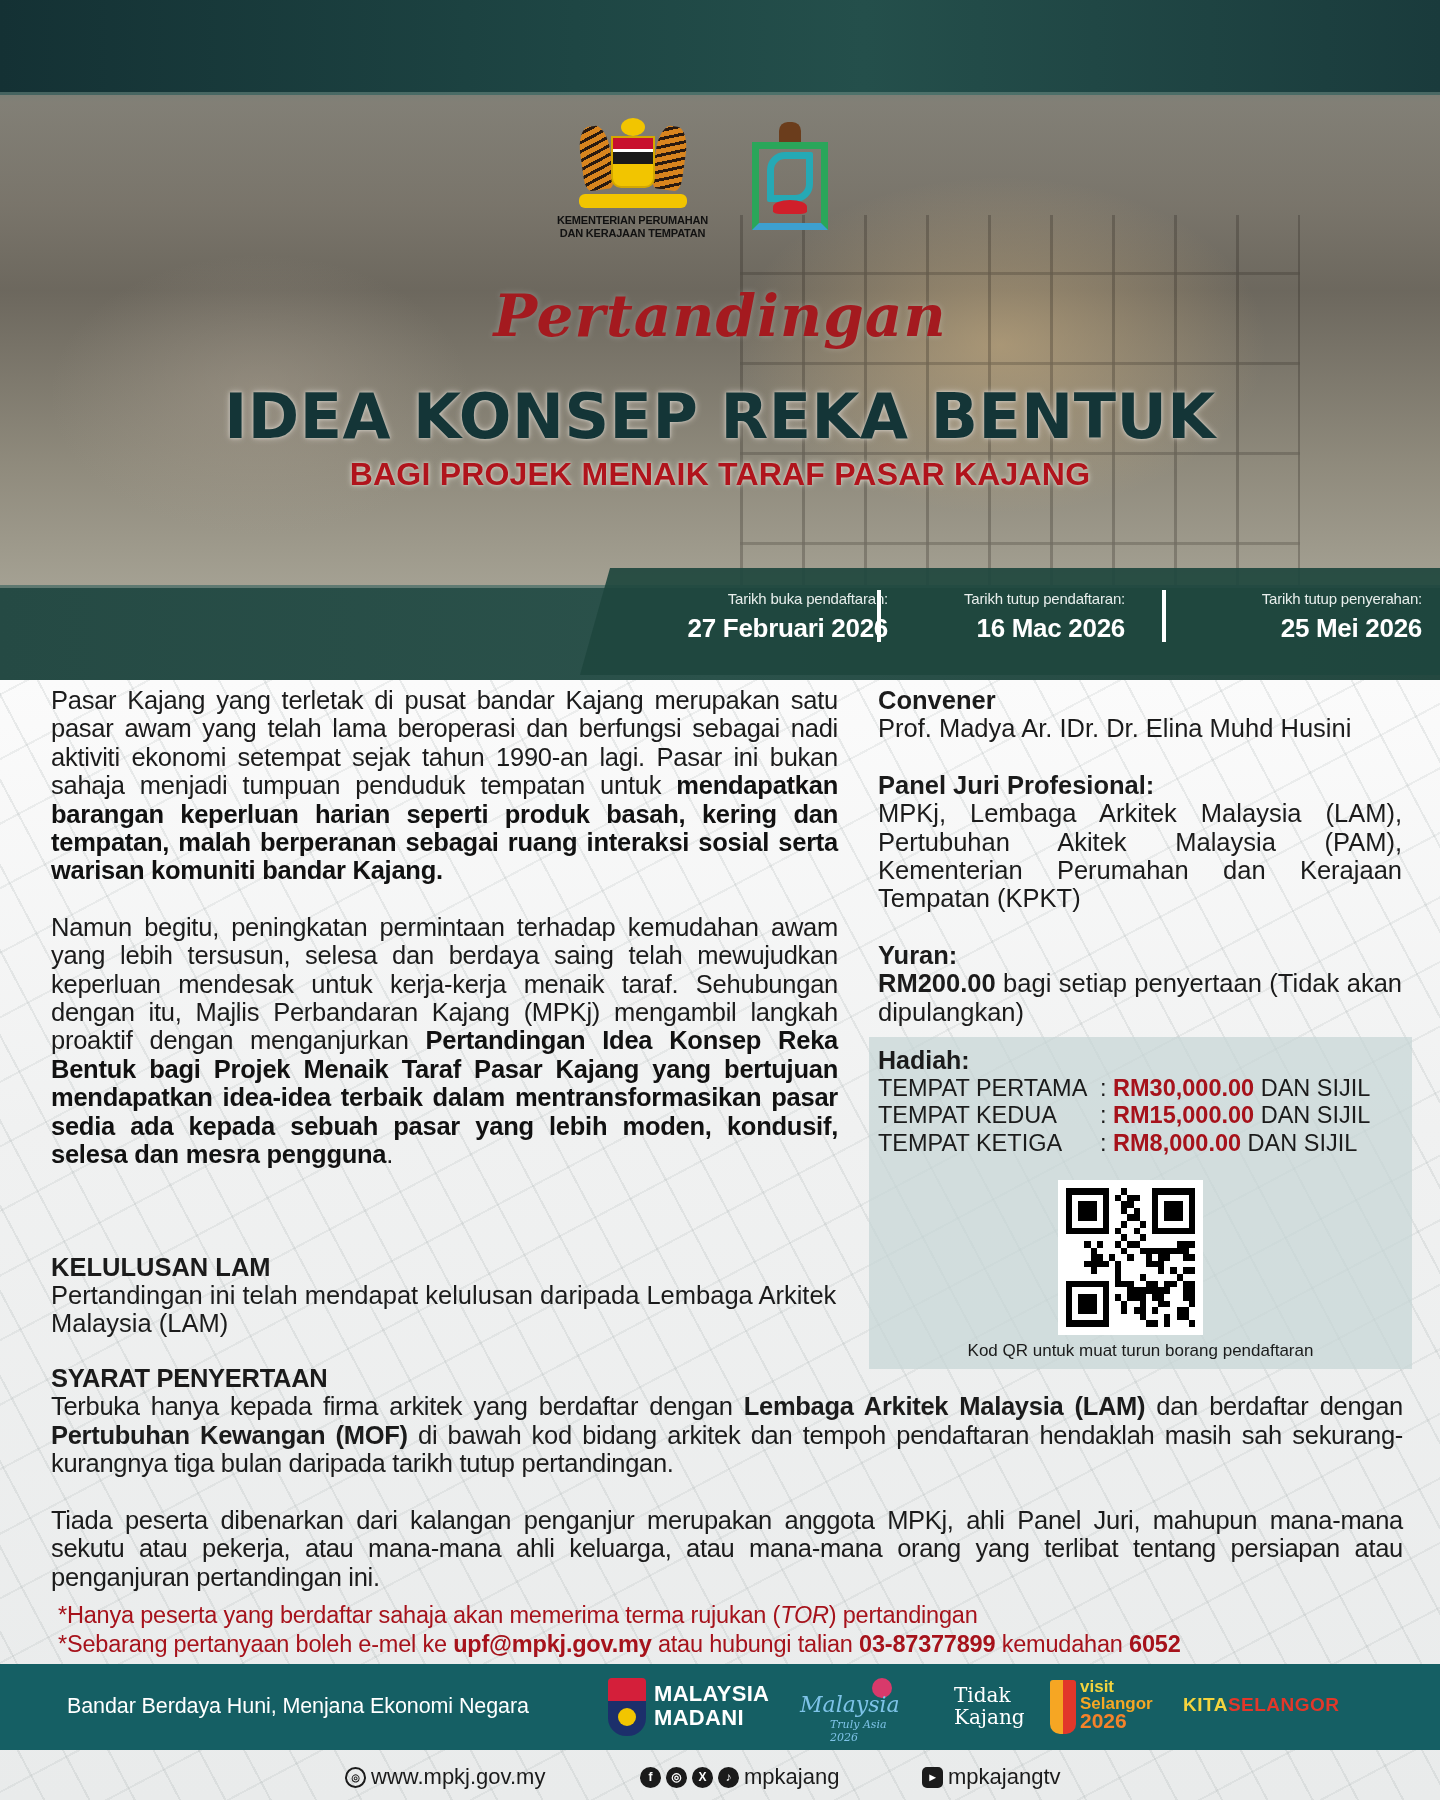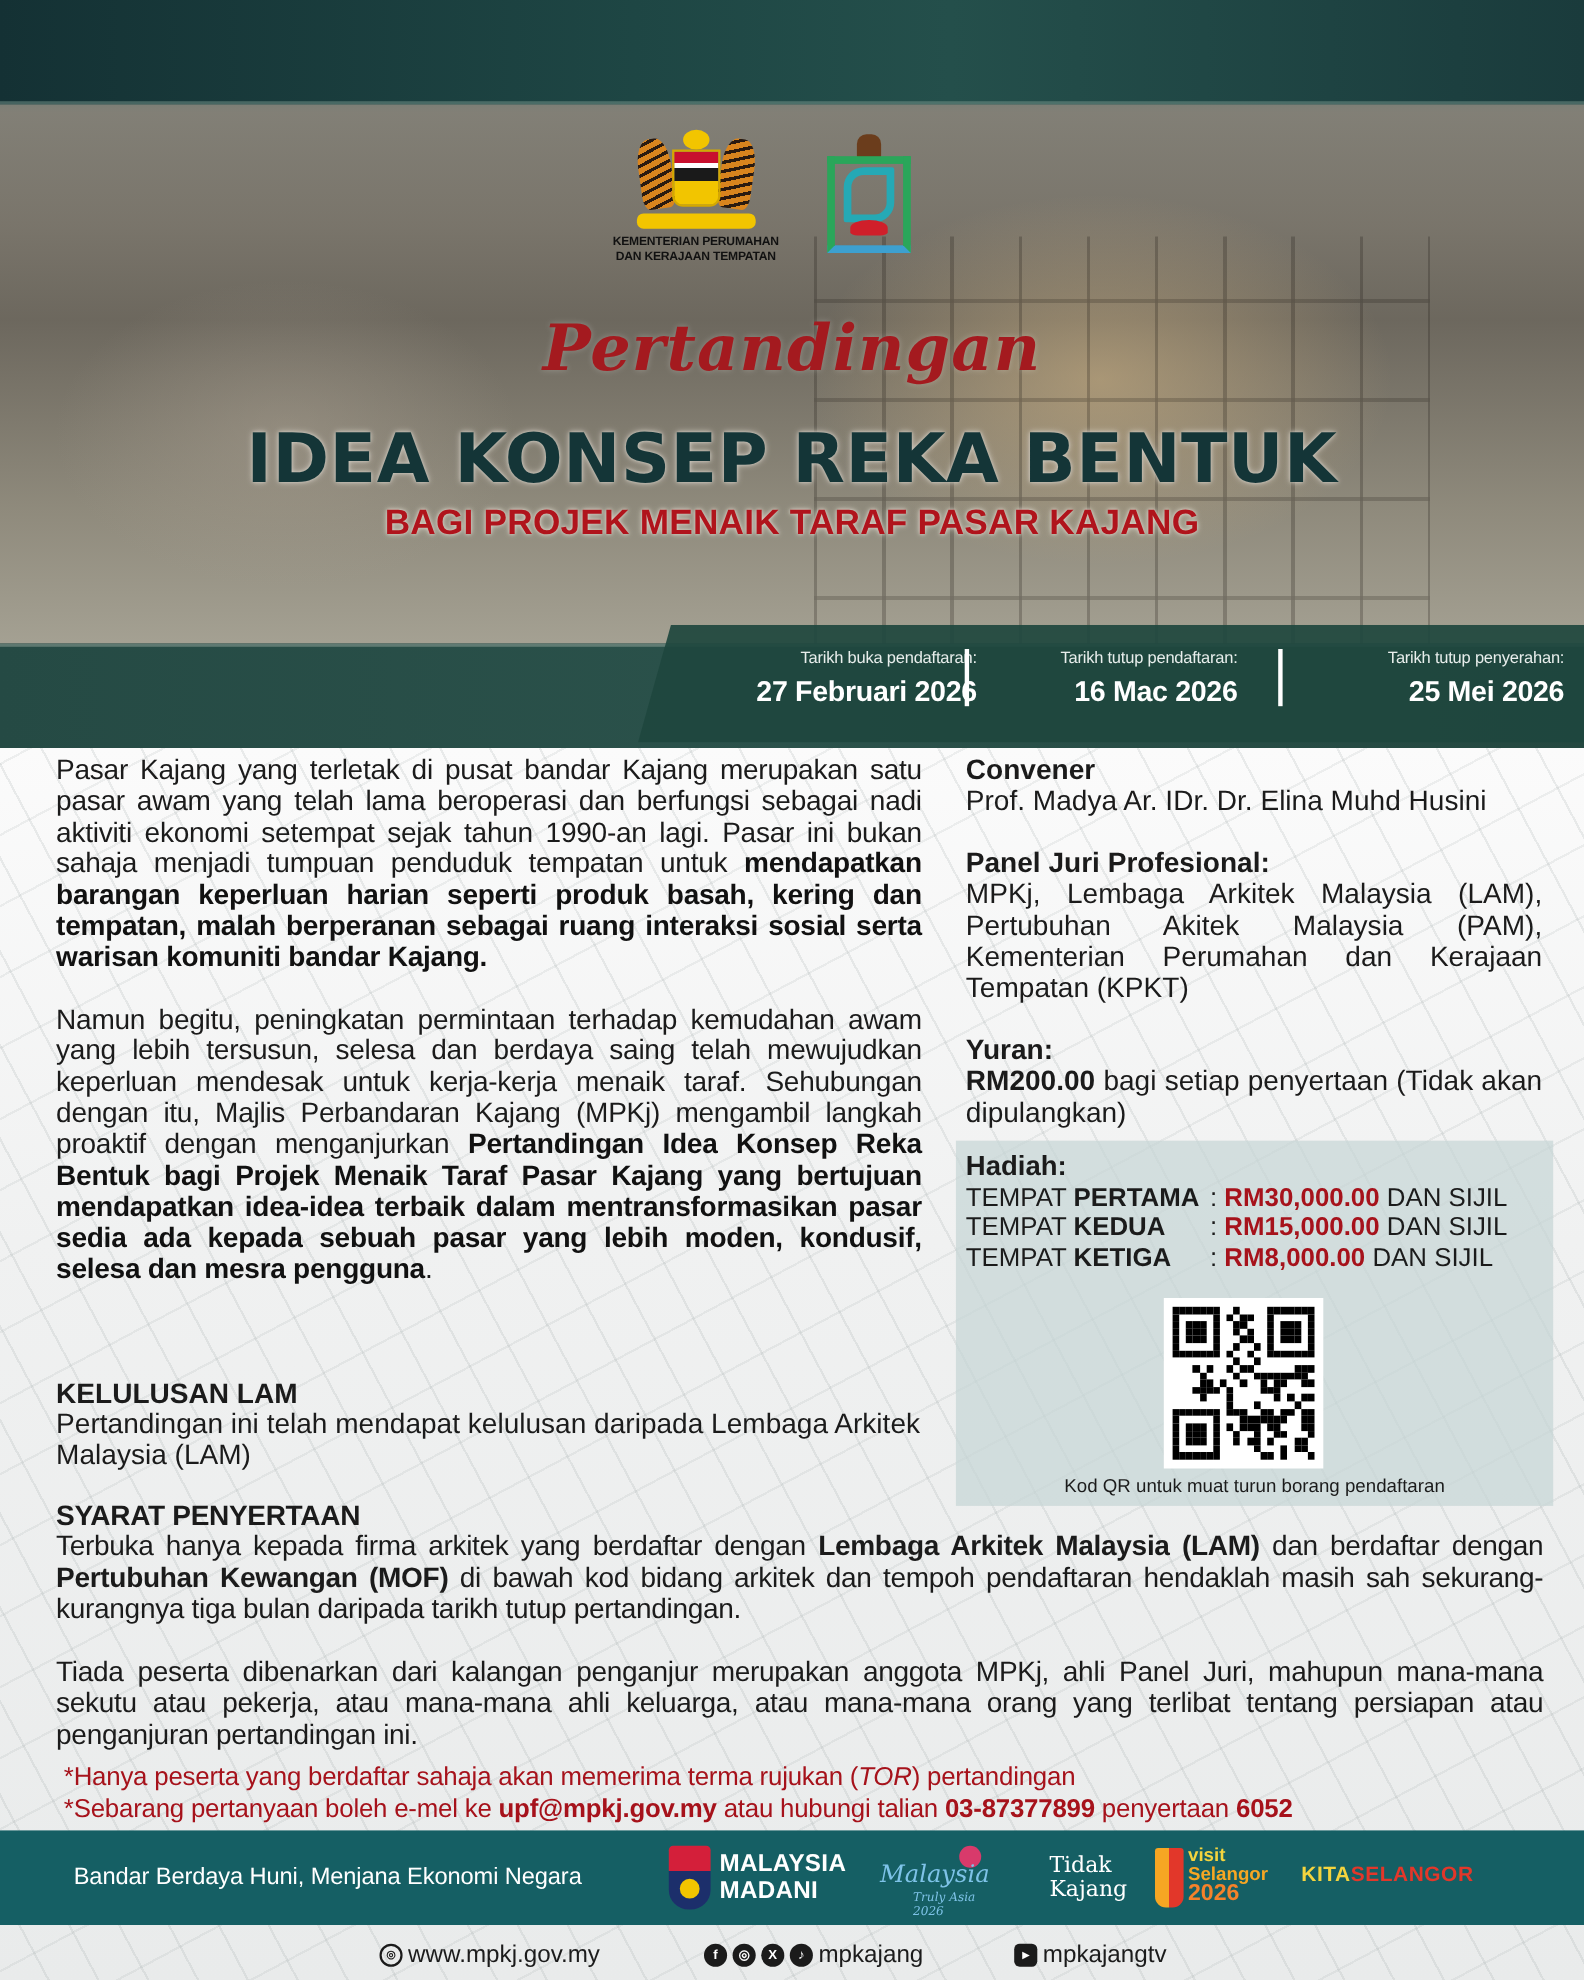--- a/index.html
+++ b/index.html
@@ -182,21 +182,21 @@
   .right-col .hd { font-weight: bold; }
 
   .prize-box {
     position: absolute; left: 869px; top: 1037px; width: 543px; height: 332px;
     background: rgba(198,213,213,0.72);
   }
   .prize-inner { position: absolute; left: 9px; top: 10px; font-size: 23.5px; line-height: 27.5px; color: #1b1b1b; }
   .prize-inner .hd { font-weight: bold; font-size: 25px; }
   .prize-row { display: flex; white-space: nowrap; }
   .prize-row .place { width: 222px; }
-  .prize-row .place b { font-weight: bold; }
+  .prize-row .place b { font-weight: normal; }
   .prize-row .amt b { color: #a6121b; font-weight: bold; }
   .qr {
     position: absolute; left: 189px; top: 143px; width: 145px; height: 155px;
     background: #ffffff; padding: 8px;
   }
   .qr-grid {
     width: 129px; height: 139px;
     display: grid; grid-template-columns: repeat(21, 1fr); grid-template-rows: repeat(21, 1fr);
   }
   .qr-grid span { background: #000; }
@@ -339,21 +339,21 @@
 </div>
 
 <div class="syarat">
   <div class="section-head">SYARAT PENYERTAAN</div>
   <p><span>Terbuka hanya kepada firma arkitek yang berdaftar dengan </span><b>Lembaga Arkitek Malaysia (LAM)</b><span> dan berdaftar dengan </span><b>Pertubuhan Kewangan (MOF)</b><span> di bawah kod bidang arkitek dan tempoh pendaftaran hendaklah masih sah sekurang-kurangnya tiga bulan daripada tarikh tutup pertandingan.</span></p>
   <p>Tiada peserta dibenarkan dari kalangan penganjur merupakan anggota MPKj, ahli Panel Juri, mahupun mana-mana sekutu atau pekerja, atau mana-mana ahli keluarga, atau mana-mana orang yang terlibat tentang persiapan atau penganjuran pertandingan ini.</p>
 </div>
 
 <div class="notes">
   <div><span>*Hanya peserta yang berdaftar sahaja akan memerima terma rujukan (</span><i>TOR</i><span>) pertandingan</span></div>
-  <div><span>*Sebarang pertanyaan boleh e-mel ke </span><b>upf@mpkj.gov.my</b><span> atau hubungi talian </span><b>03-87377899</b><span> penyertaan </span><b>6052</b></div>
+  <div><span>*Sebarang pertanyaan boleh e-mel ke </span><b>upf@mpkj.gov.my</b><span> atau hubungi talian </span><b>03-87377899</b><span> kemudahan </span><b>6052</b></div>
 </div>
 
 <div class="right-col">
   <div class="blk">
     <div class="hd">Convener</div>
     <div>Prof. Madya Ar. IDr. Dr. Elina Muhd Husini</div>
   </div>
   <div class="blk">
     <div class="hd">Panel Juri Profesional:</div>
     <div class="jfy">MPKj, Lembaga Arkitek Malaysia (LAM), Pertubuhan Akitek Malaysia (PAM), Kementerian Perumahan dan Kerajaan Tempatan (KPKT)</div>

